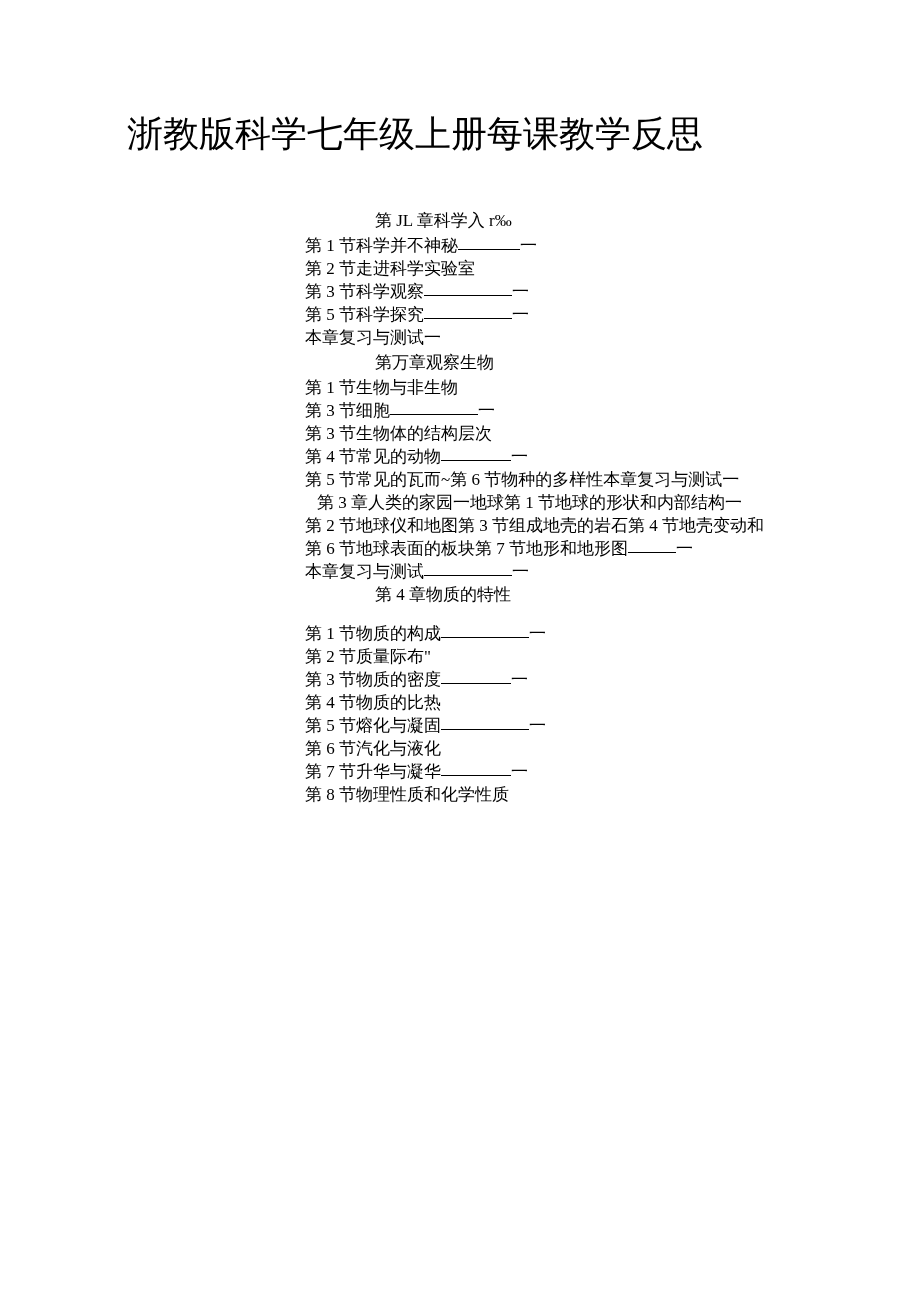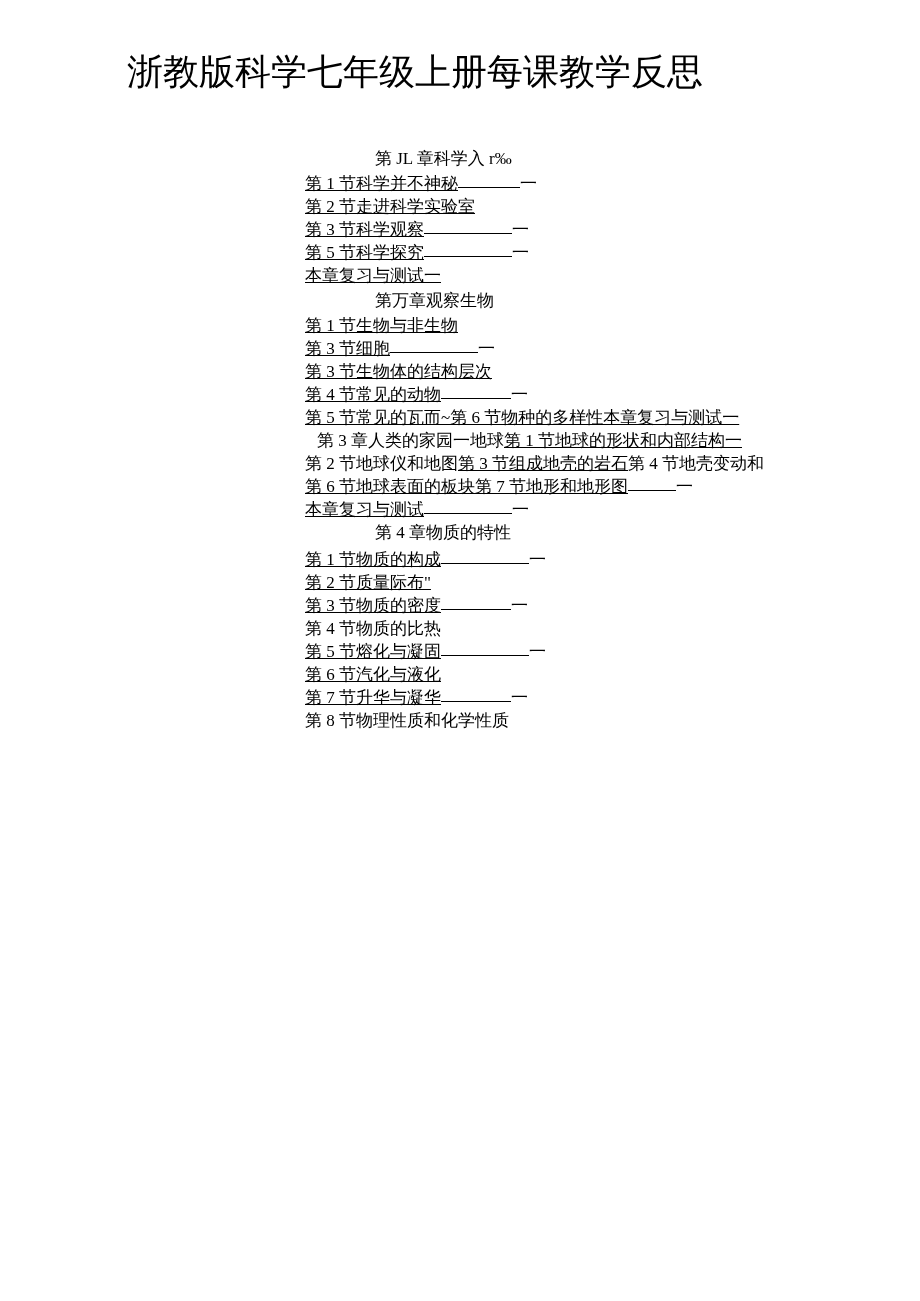--- a/index.html
+++ b/index.html
@@ -6,21 +6,21 @@
     margin: 0;
     padding: 0;
     width: 920px;
     background: #ffffff;
     font-family: "SimSun", "宋体", serif;
     color: #000;
   }
   .page {
     width: 830px;
     min-height: 1301px;
-    padding-top: 48px;
+    padding-top: 110px;
     box-sizing: border-box;
   }
   .title {
     font-size: 36px;
     text-align: center;
     font-family: "SimSun", "宋体", serif;
     font-weight: normal;
     margin-bottom: 50px;
   }
   .content {
@@ -29,28 +29,27 @@
     line-height: 23px;
   }
   .chapter-header {
     margin-left: 70px;
     margin-top: 2px;
     margin-bottom: 2px;
   }
   .chapter-header-4 {
     margin-left: 70px;
     margin-top: 0px;
-    margin-bottom: 4px;
+    margin-bottom: 16px;
     font-family: Liberation Serif, serif;
   }
   .toc-line {
     white-space: nowrap;
   }
   .ul {
-    text-decoration: underline;
   }
   .gap {
     display: inline-block;
     border-bottom: 1px solid #000;
     vertical-align: baseline;
     position: relative;
     top: -1px;
   }
   .g90 { width: 88px; }
   .g75 { width: 70px; }

